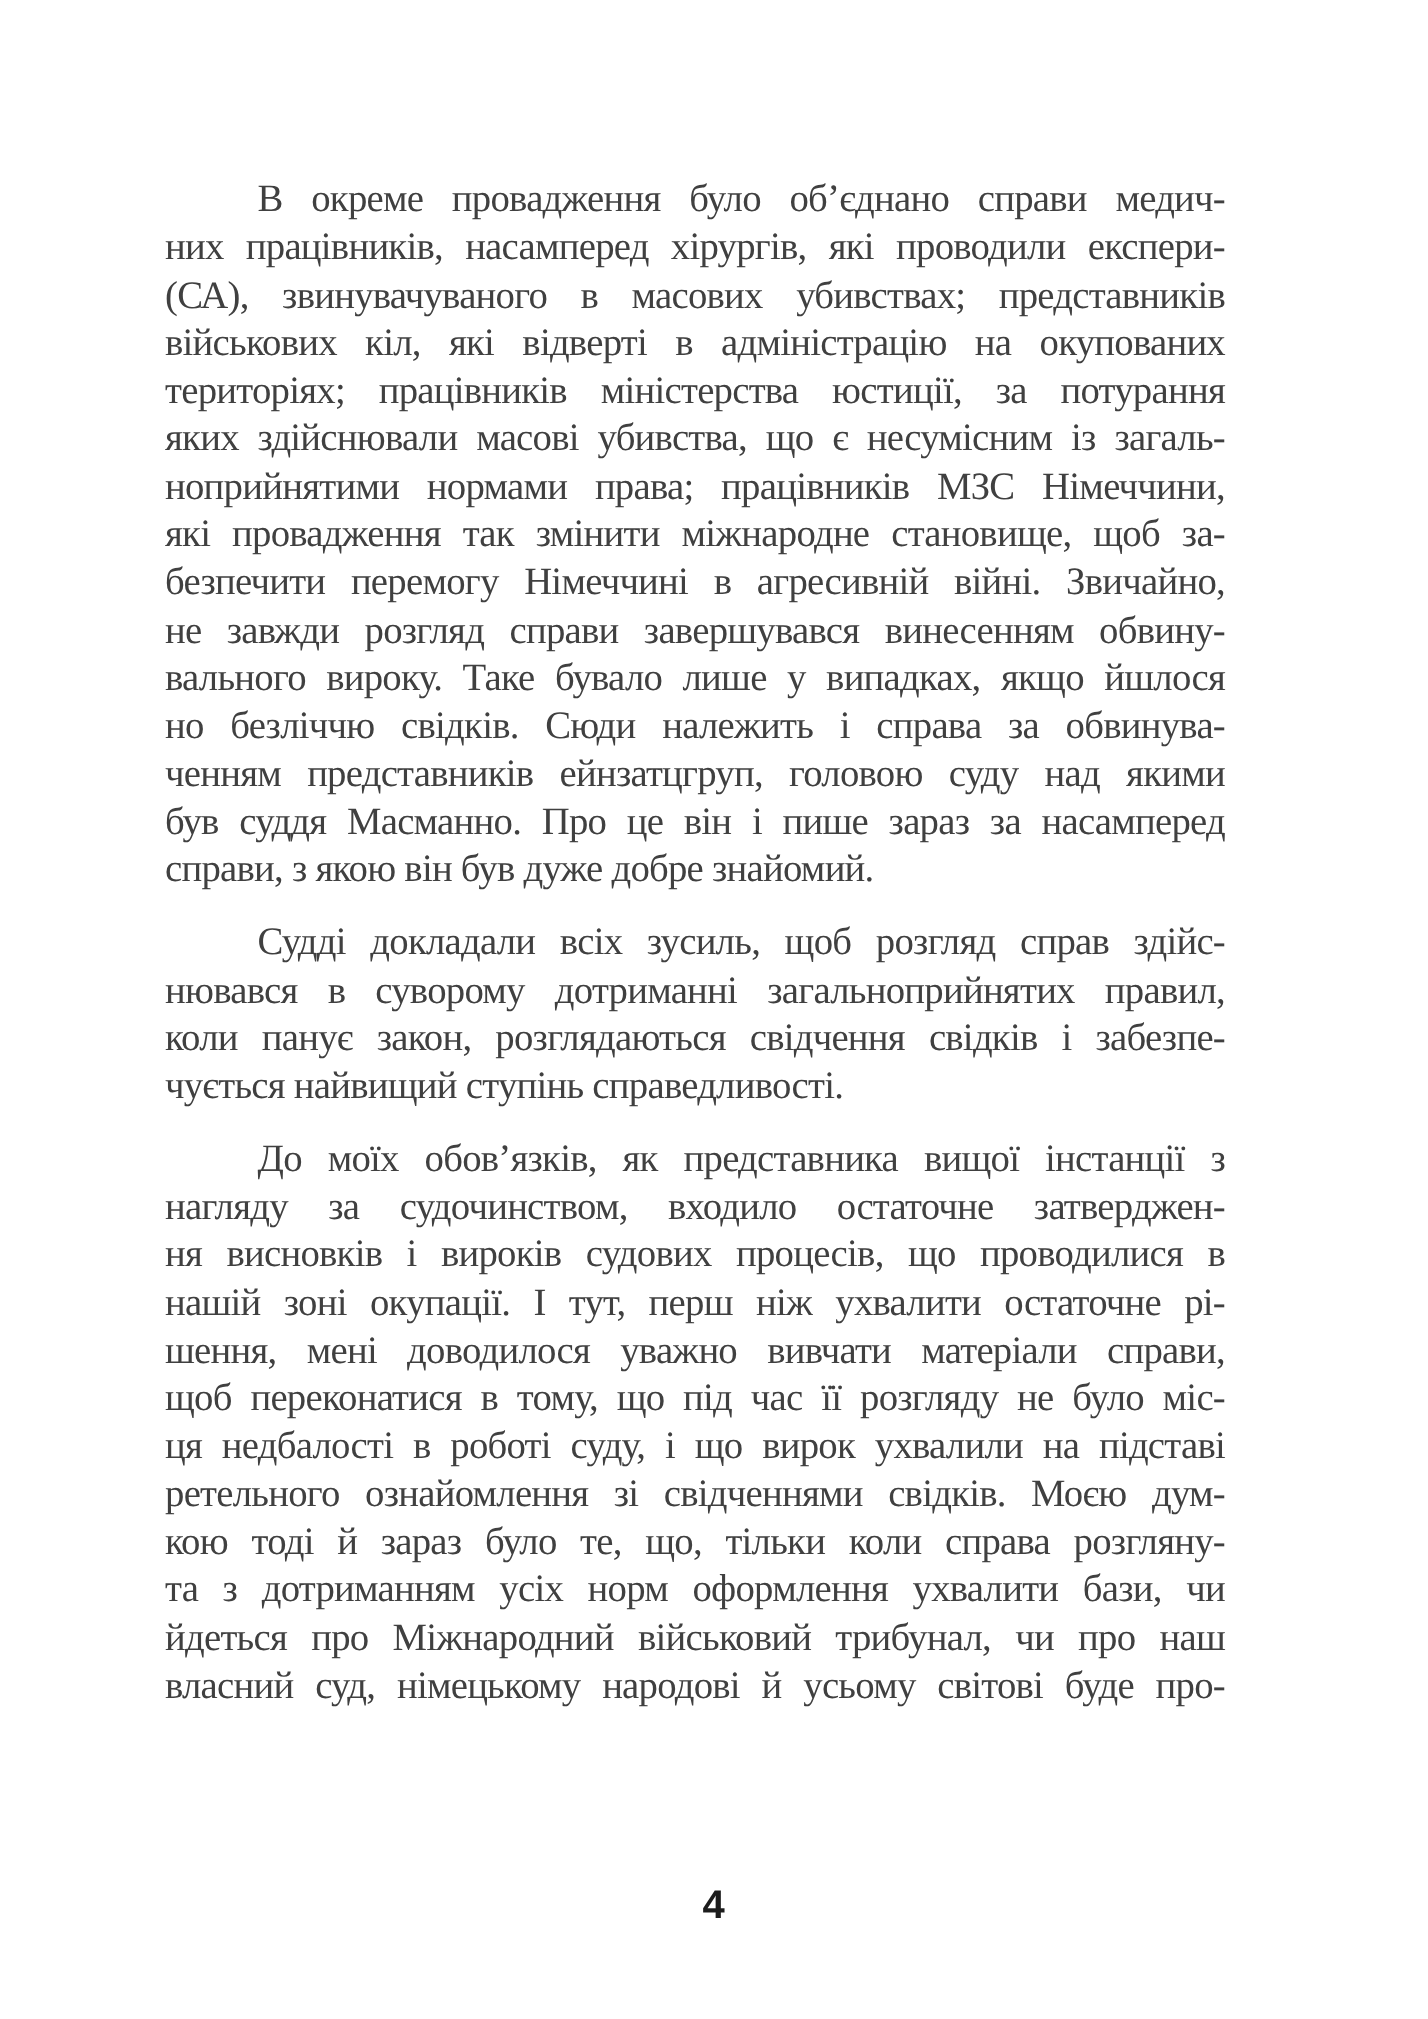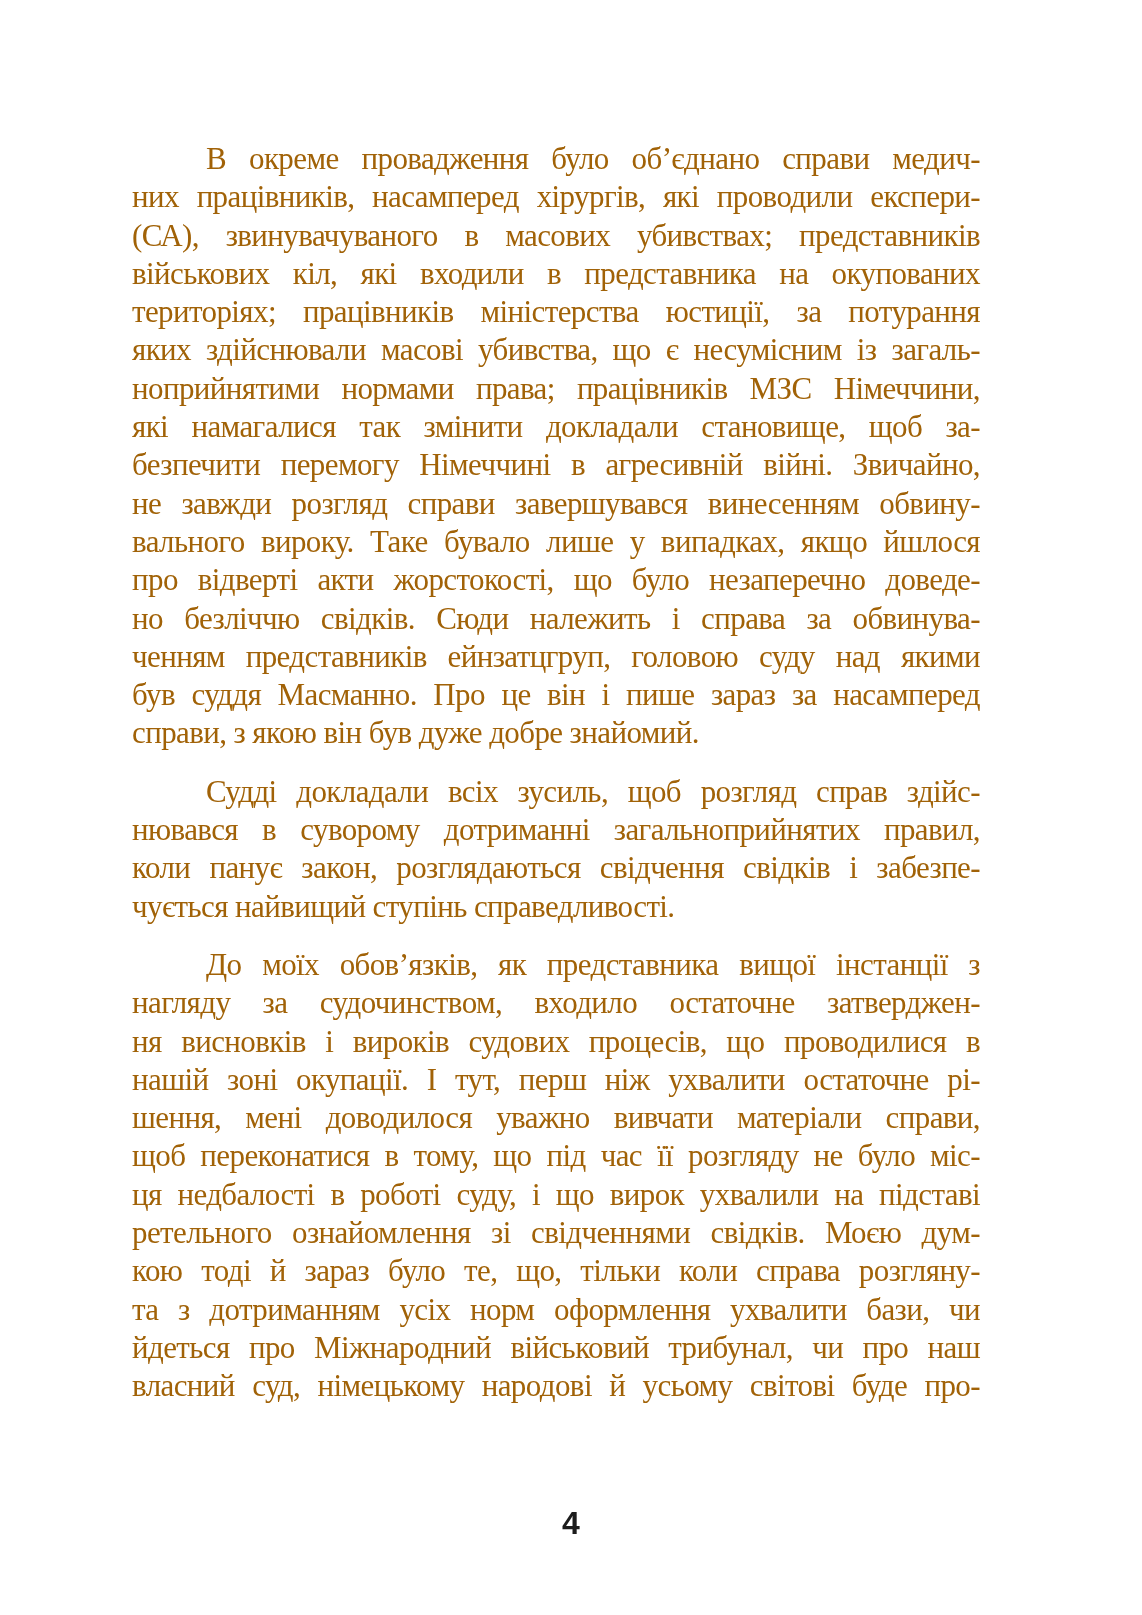--- a/index.html
+++ b/index.html
@@ -2,21 +2,21 @@
 <html><head>
 <meta charset="utf-8">
 <style>
   html, body { margin: 0; padding: 0; background: #ffffff; }
   body { width: 1142px; height: 1615px; position: relative; overflow: hidden; }
   .page {
     position: absolute;
     left: 132px;
     top: 140px;
     width: 848px;
-    color: #a16207;
+    color: #404040;
     font-family: "Liberation Serif", "DejaVu Serif", serif;
     font-size: 31px;
     line-height: 38.3px;
   }
   .para { margin: 0 0 20px 0; text-align: justify; }
   .line {
     display: block;
     white-space: nowrap;
     text-align: justify;
     text-align-last: justify;
@@ -37,29 +37,28 @@
   }
 </style>
 </head>
 <body>
 
 <div class="page">
   <p class="para">
     <span class="line first">В окреме провадження було об’єднано справи медич-</span>
     <span class="line">них працівників, насамперед хірургів, які проводили експери-</span>
     <span class="line">(СА), звинувачуваного в масових убивствах; представників</span>
-    <span class="line">військових кіл, які входили в представника на окупованих</span>
+    <span class="line">військових кіл, які відверті в адміністрацію на окупованих</span>
     <span class="line">територіях; працівників міністерства юстиції, за потурання</span>
     <span class="line">яких здійснювали масові убивства, що є несумісним із загаль-</span>
     <span class="line">ноприйнятими нормами права; працівників МЗС Німеччини,</span>
-    <span class="line">які намагалися так змінити докладали становище, щоб за-</span>
+    <span class="line">які провадження так змінити міжнародне становище, щоб за-</span>
     <span class="line">безпечити перемогу Німеччині в агресивній війні. Звичайно,</span>
     <span class="line">не завжди розгляд справи завершувався винесенням обвину-</span>
     <span class="line">вального вироку. Таке бувало лише у випадках, якщо йшлося</span>
-    <span class="line">про відверті акти жорстокості, що було незаперечно доведе-</span>
     <span class="line">но безліччю свідків. Сюди належить і справа за обвинува-</span>
     <span class="line">ченням представників ейнзатцгруп, головою суду над якими</span>
     <span class="line">був суддя Масманно. Про це він і пише зараз за насамперед</span>
     <span class="line last">справи, з якою він був дуже добре знайомий.</span>
   </p>
 
   <p class="para">
     <span class="line first">Судді докладали всіх зусиль, щоб розгляд справ здійс-</span>
     <span class="line">нювався в суворому дотриманні загальноприйнятих правил,</span>
     <span class="line">коли панує закон, розглядаються свідчення свідків і забезпе-</span>

